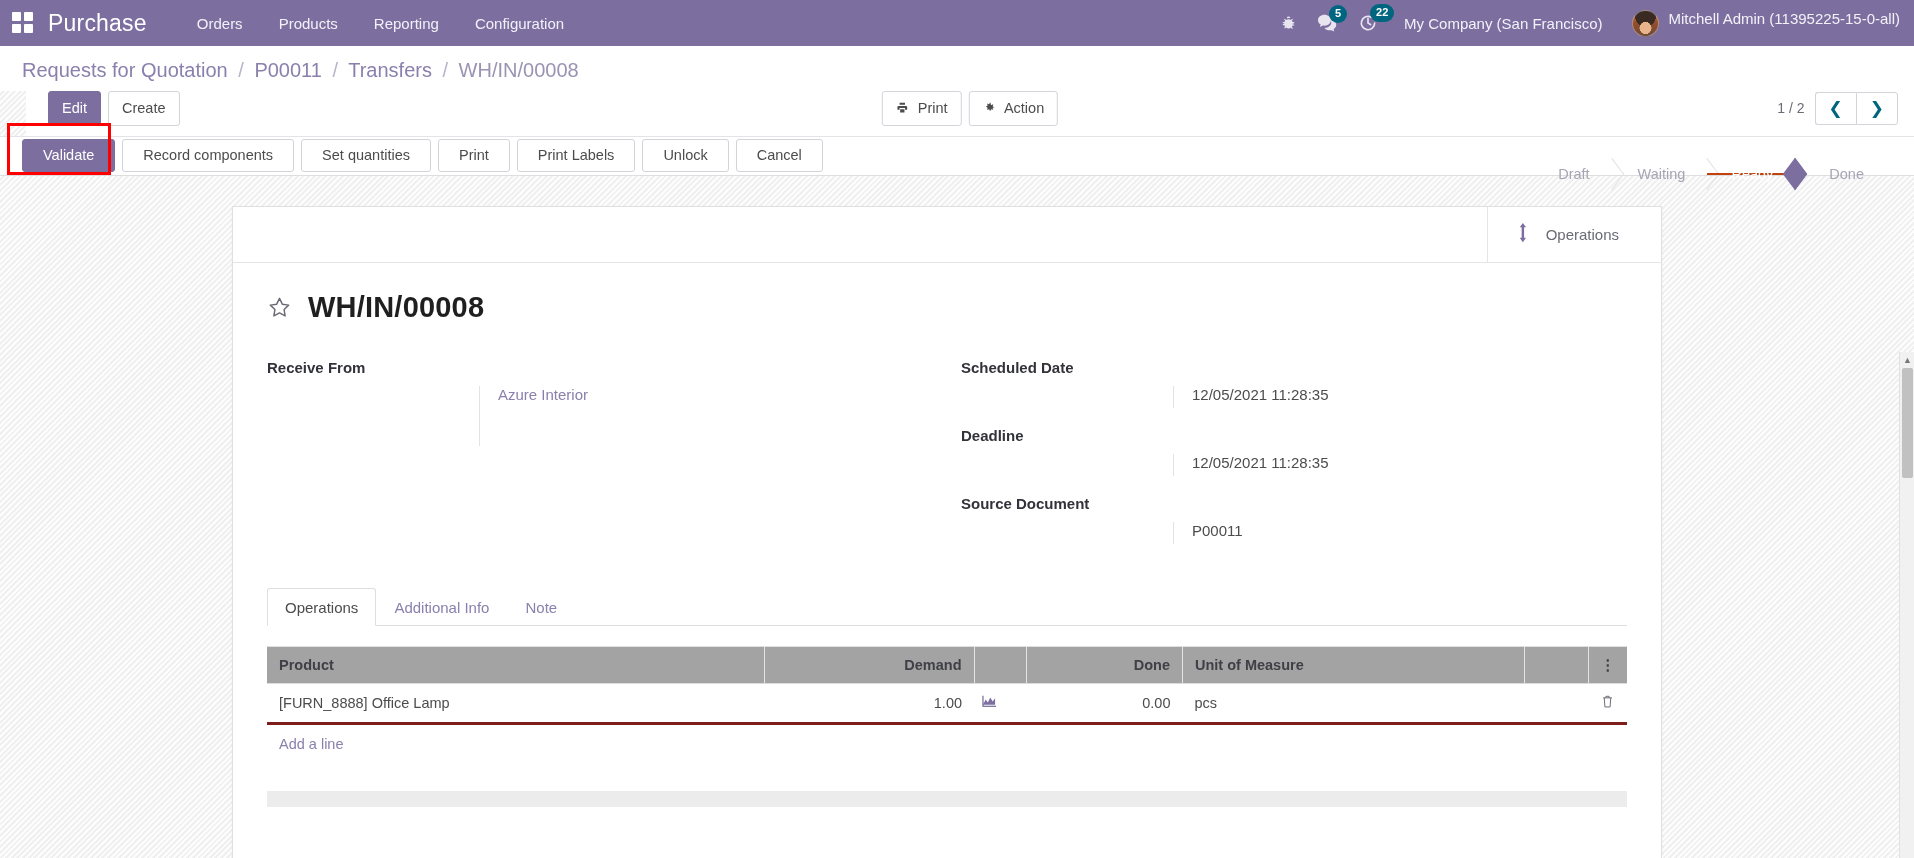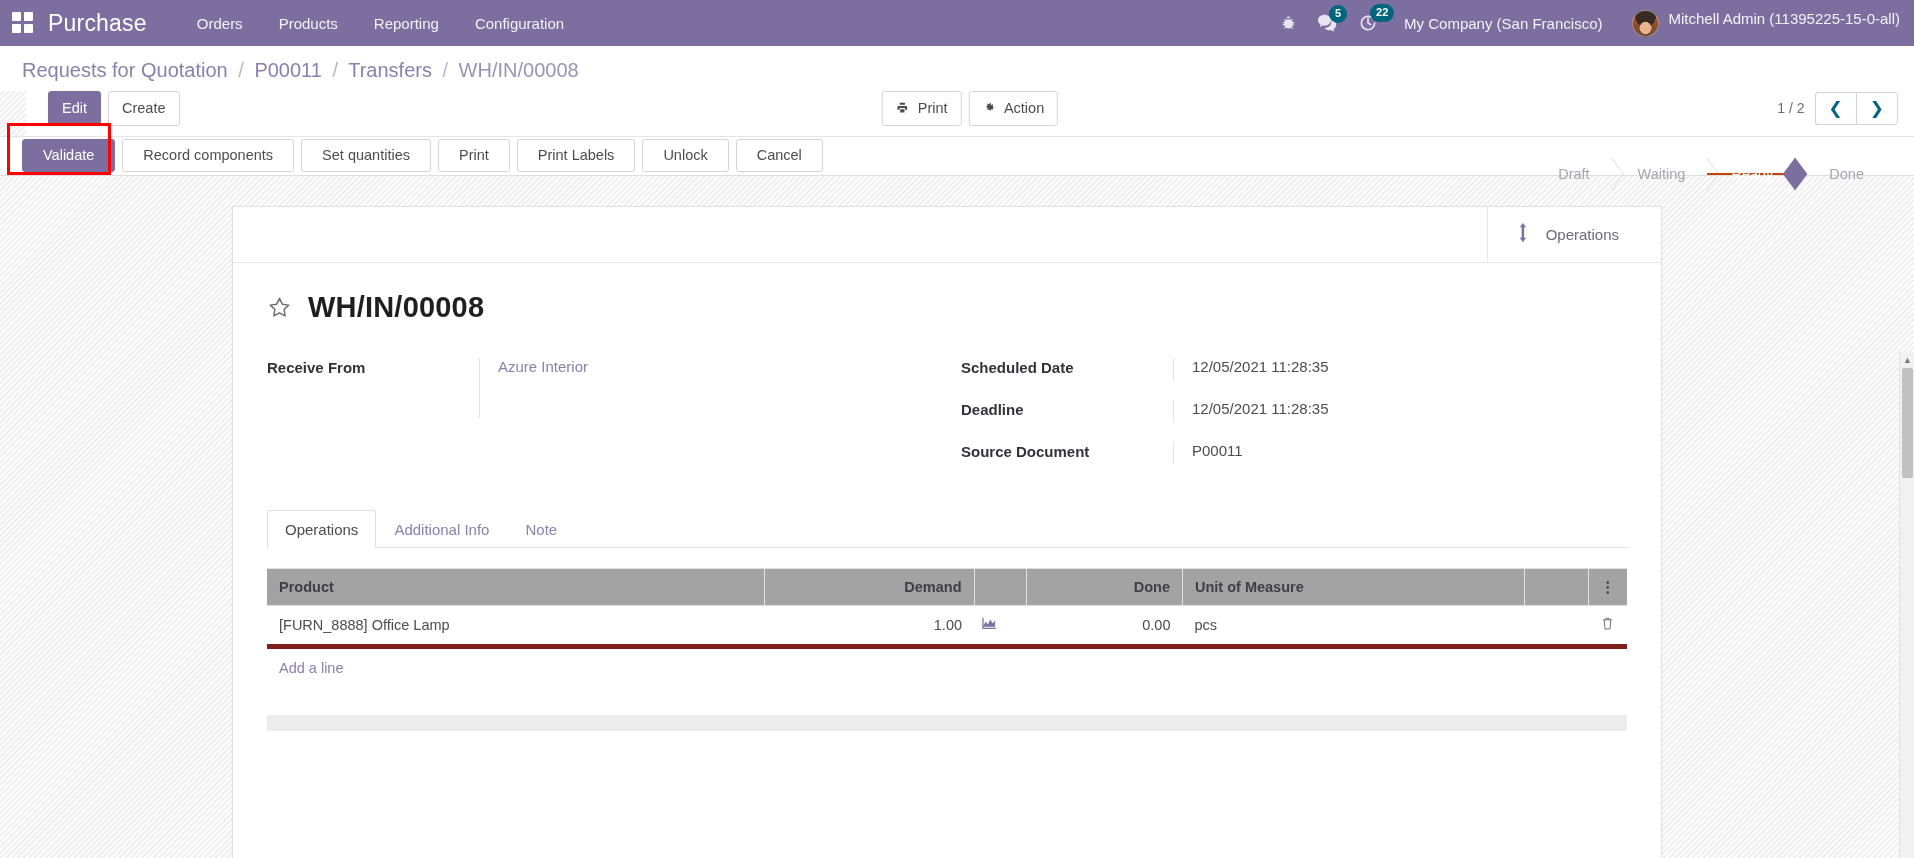--- a/index.html
+++ b/index.html
@@ -314,20 +314,21 @@
     padding-top: 1px;
     flex: 0 0 auto;
   }
   .field-value {
     font-size: 15px;
     color: #4c4c4c;
     border-left: 1px solid #e3e3e6;
     padding-left: 18px;
     min-height: 22px;
     flex: 1 1 auto;
+    margin-top: 28px;
   }
   .field-value.tall { min-height: 60px; }
   .field-link { color: #8a80ad; cursor: pointer; }
 
   
   .tabs {
     display: flex;
     border-bottom: 1px solid #dededf;
     margin-top: 26px;
     padding-left: 0;
@@ -363,21 +364,21 @@
     border-right: 1px solid #e4e4e4;
     color: #3f3f46;
     font-weight: bold;
     padding: 10px 12px;
     text-align: left;
     white-space: nowrap;
   }
   table.lines thead th.num { text-align: right; }
   table.lines thead th.opt { width: 34px; text-align: center; border-right: none; }
   table.lines tbody td {
-    border-bottom: 5px solid #7f1d1d;
+    border-bottom: 3px solid #7f1d1d;
     padding: 10px 12px;
     color: #4c4c4c;
     white-space: nowrap;
   }
   table.lines tbody td.num { text-align: right; }
   table.lines tbody td.icon-cell { width: 52px; text-align: left; padding-left: 8px; }
   table.lines tbody td.trash-cell { width: 34px; text-align: center; color: #6b6b75; cursor: pointer; }
   .add-line {
     color: #8a80ad;
     font-size: 14.5px;

